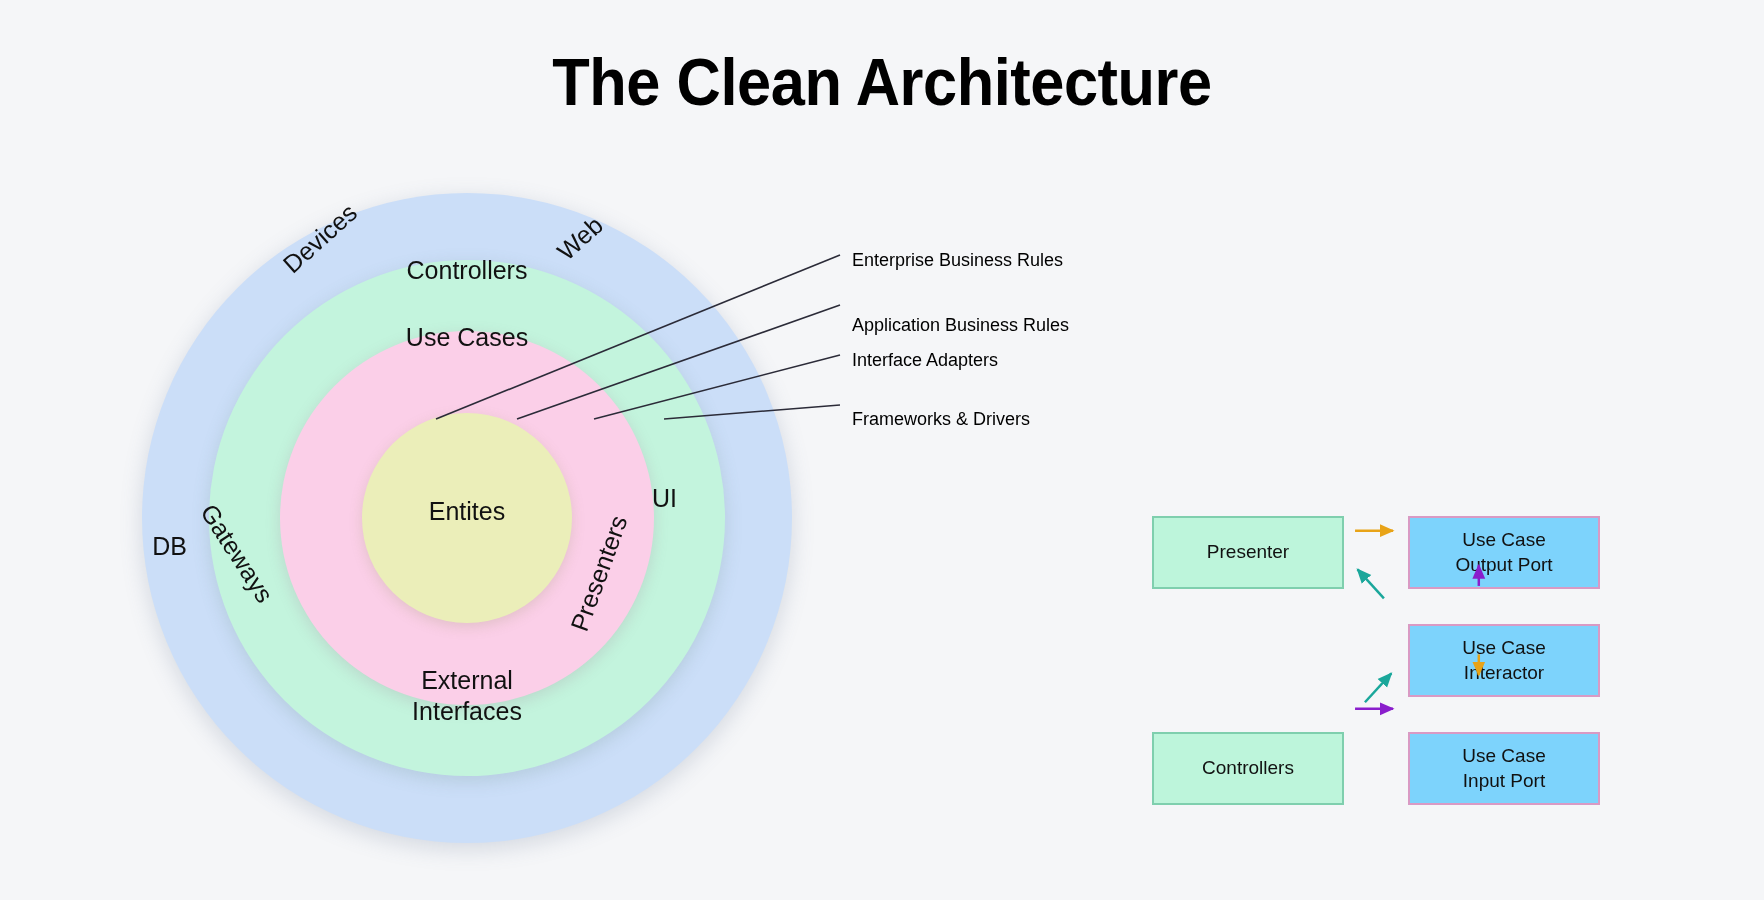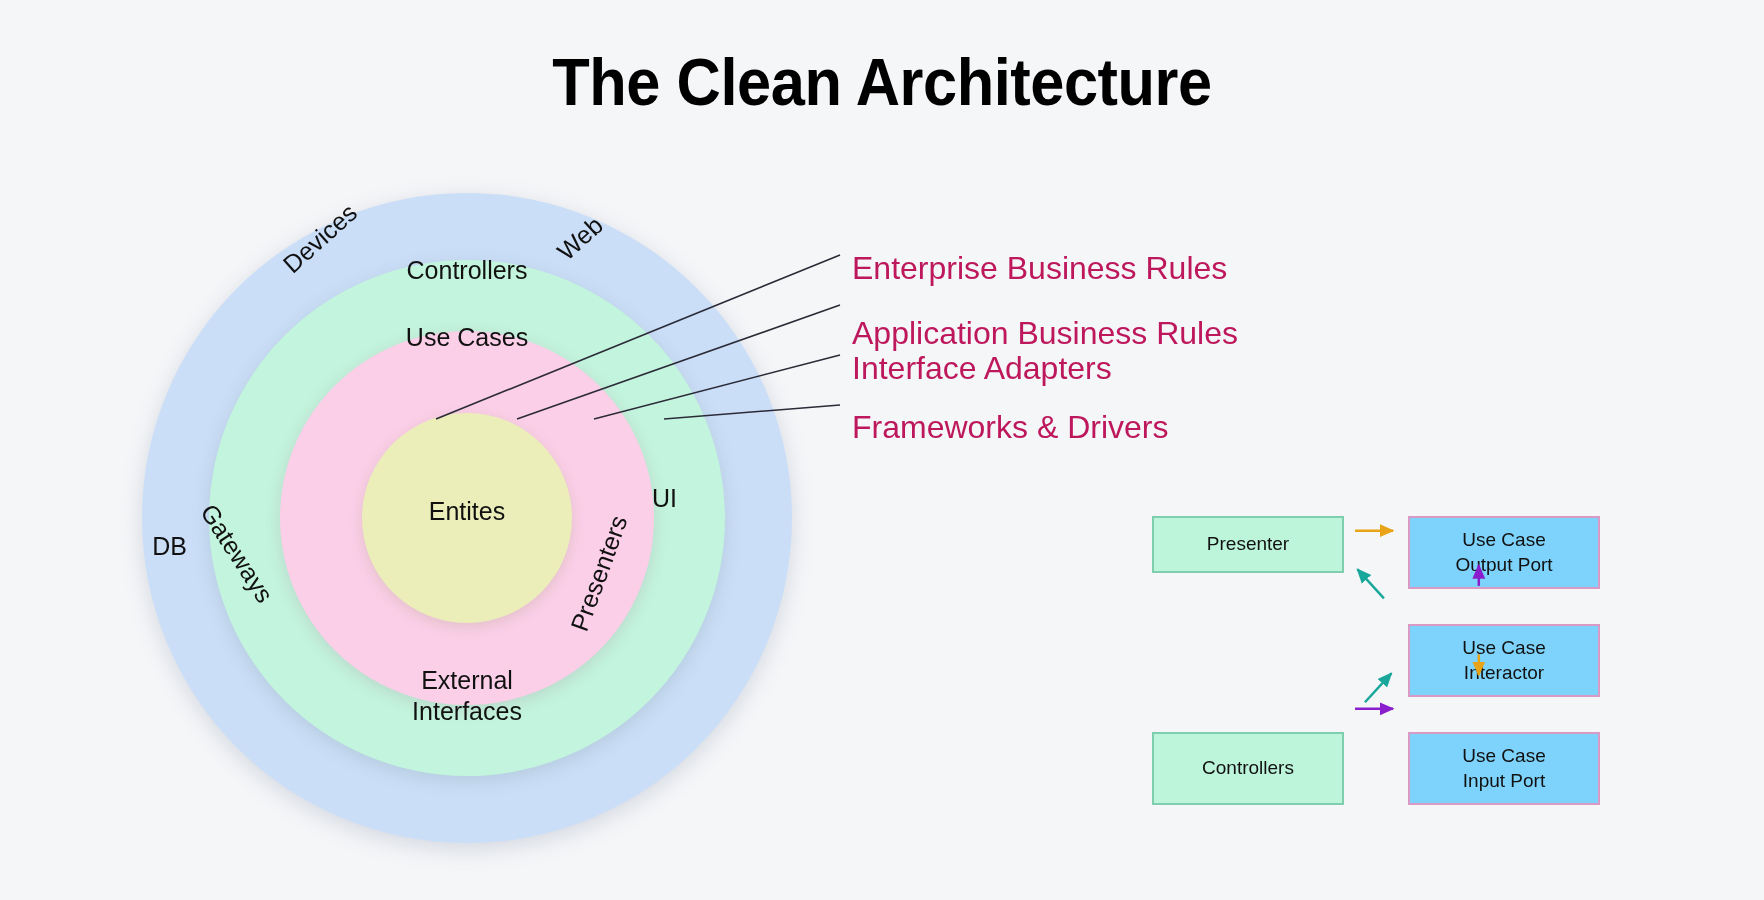--- a/index.html
+++ b/index.html
@@ -87,22 +87,22 @@
 
   
   #leaders {
     position: absolute;
     left: 0; top: 0;
     width: 1764px; height: 900px;
     pointer-events: none;
   }
   .layer-label {
     position: absolute;
-    font-size: 32px;
-    color: #be185d;
+    font-size: 18px;
+    color: #000000;
     white-space: nowrap;
   }
 
   
   #flow-diagram {
     position: absolute;
     left: 1000px;
     top: 430px;
     width: 720px;
     height: 330px;
@@ -183,21 +183,21 @@
 <div class="layer-label" style="left:852px; top:250px;">Enterprise Business Rules</div>
 
 <div class="layer-label" style="left:852px; top:315px;text-align:center;">Application Business Rules</div>
 
 <div class="layer-label" style="left:852px; top:350px;">Interface Adapters</div>
 
 <div class="layer-label" style="left:852px; top:385px;margin-top:24px;">Frameworks &amp; Drivers</div>
 
 <div id="flow-diagram">
 
-  <div class="fbox green" style="left:152px; top:86px; width:192px; height:57px; white-space:pre-line;">Presenter</div>
+  <div class="fbox green" style="left:152px; top:86px; width:192px; height:73px; white-space:pre-line;">Presenter</div>
 
   <div class="fbox pink" style="left:408px; top:86px; width:192px; height:73px; white-space:pre-line;">Use Case
 Output Port</div>
 
   <div class="fbox pink" style="left:408px; top:194px; width:192px; height:73px; white-space:pre-line;">Use Case
 Interactor</div>
 
   <div class="fbox green" style="left:152px; top:302px; width:192px; height:73px; white-space:pre-line;">Controllers</div>
 
   <div class="fbox pink" style="left:408px; top:302px; width:192px; height:73px; white-space:pre-line;">Use Case

